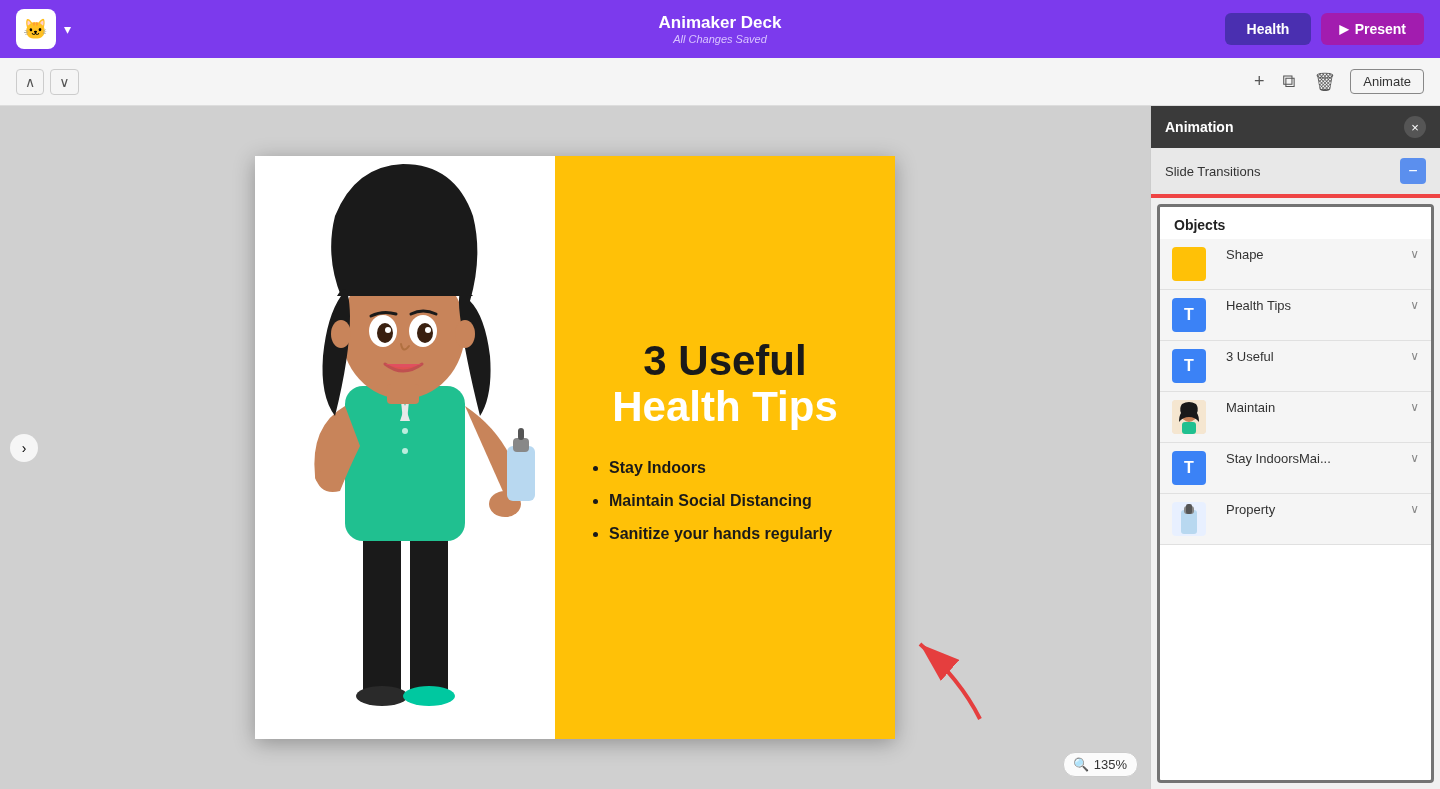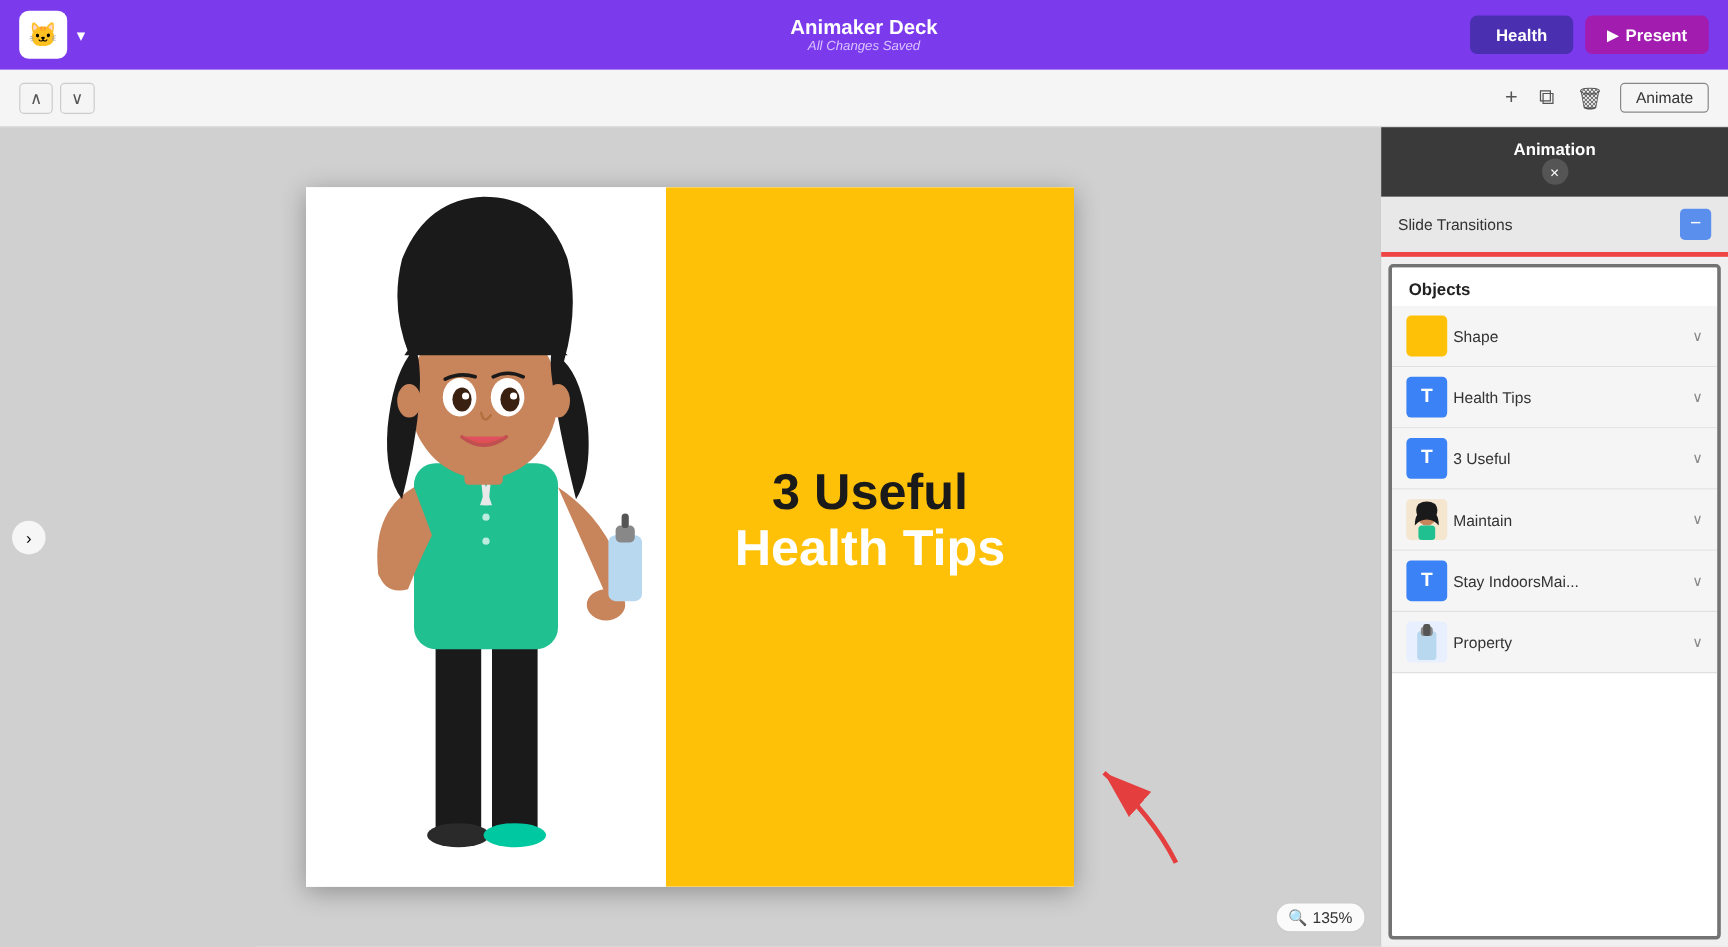--- a/index.html
+++ b/index.html
@@ -243,21 +243,20 @@
 
     .panel-header {
       background: #3a3a3a;
       color: #fff;
       padding: 10px 14px;
       display: flex;
       align-items: center;
       justify-content: space-between;
       font-size: 14px;
       font-weight: 600;
-      flex-direction: column;
     }
     .panel-close {
       background: #555;
       border: none;
       color: #fff;
       width: 22px; height: 22px;
       border-radius: 50%;
       cursor: pointer;
       font-size: 13px;
       display: flex; align-items: center; justify-content: center;
@@ -300,26 +299,25 @@
     .objects-header {
       padding: 10px 14px 6px;
       font-size: 14px;
       font-weight: 700;
       color: #222;
       background: #fff;
     }
 
     .object-item {
       display: flex;
-      align-items: center;
       padding: 8px 12px;
       background: #f5f5f5;
       border-bottom: 1px solid #e0e0e0;
       cursor: pointer;
-      gap: 5px;
+      gap: 20px;
     }
 
     .obj-icon {
       width: 34px; height: 34px;
       border-radius: 4px;
       display: flex; align-items: center; justify-content: center;
       font-size: 14px;
       font-weight: bold;
       flex-shrink: 0;
     }
@@ -438,20 +436,25 @@
           <ellipse cx="86" cy="178" rx="10" ry="14" fill="#c8845a"></ellipse>
           <ellipse cx="210" cy="178" rx="10" ry="14" fill="#c8845a"></ellipse>
 
           <rect x="132" y="228" width="32" height="20" rx="4" fill="#c8845a"></rect>
         </svg>
       </div>
 
       <div class="slide-right">
         <div class="slide-main-title">3 Useful</div>
         <div class="slide-sub-title">Health Tips</div>
+        <ul class="slide-bullets">
+          <li>Stay Indoors</li>
+          <li>Maintain Social Distancing</li>
+          <li>Sanitize your hands regularly</li>
+        </ul>
       </div>
 
     </div>
 
     <div class="zoom-bar">
       <span>🔍</span>
       <span>135%</span>
     </div>
 
     <svg style="position:absolute; bottom:60px; right:130px; pointer-events:none;" width="120" height="100" viewBox="0 0 120 100">

